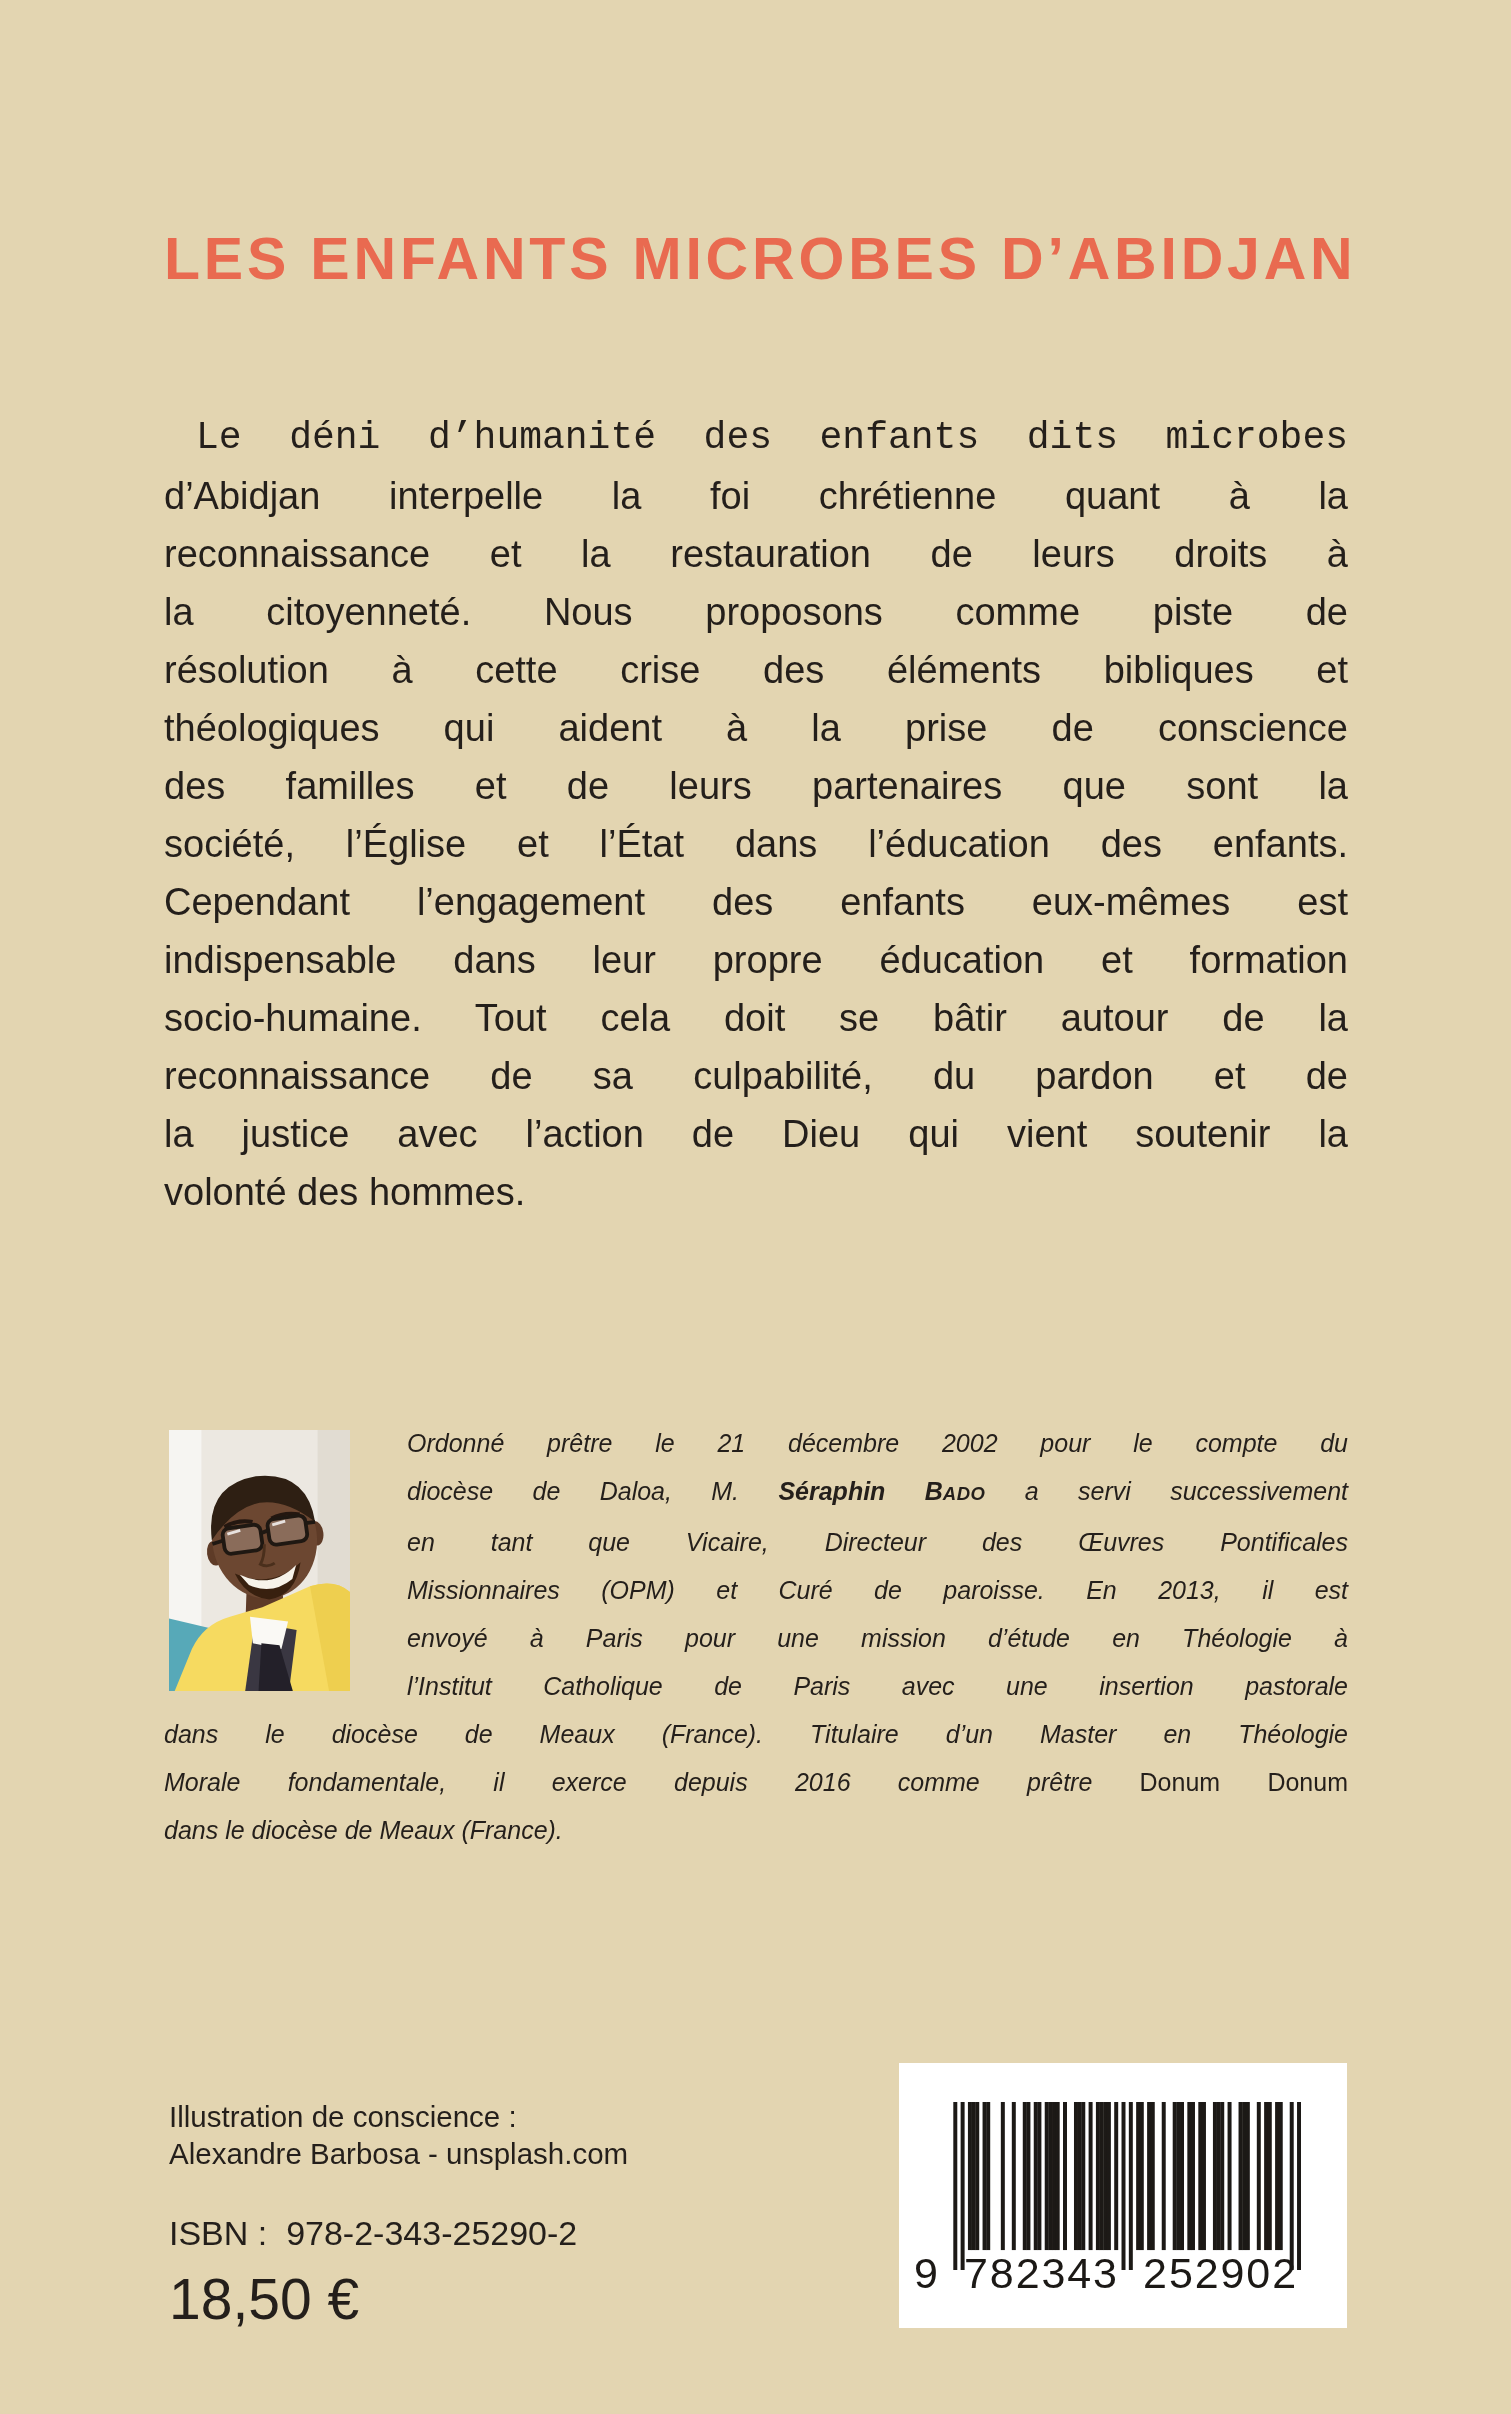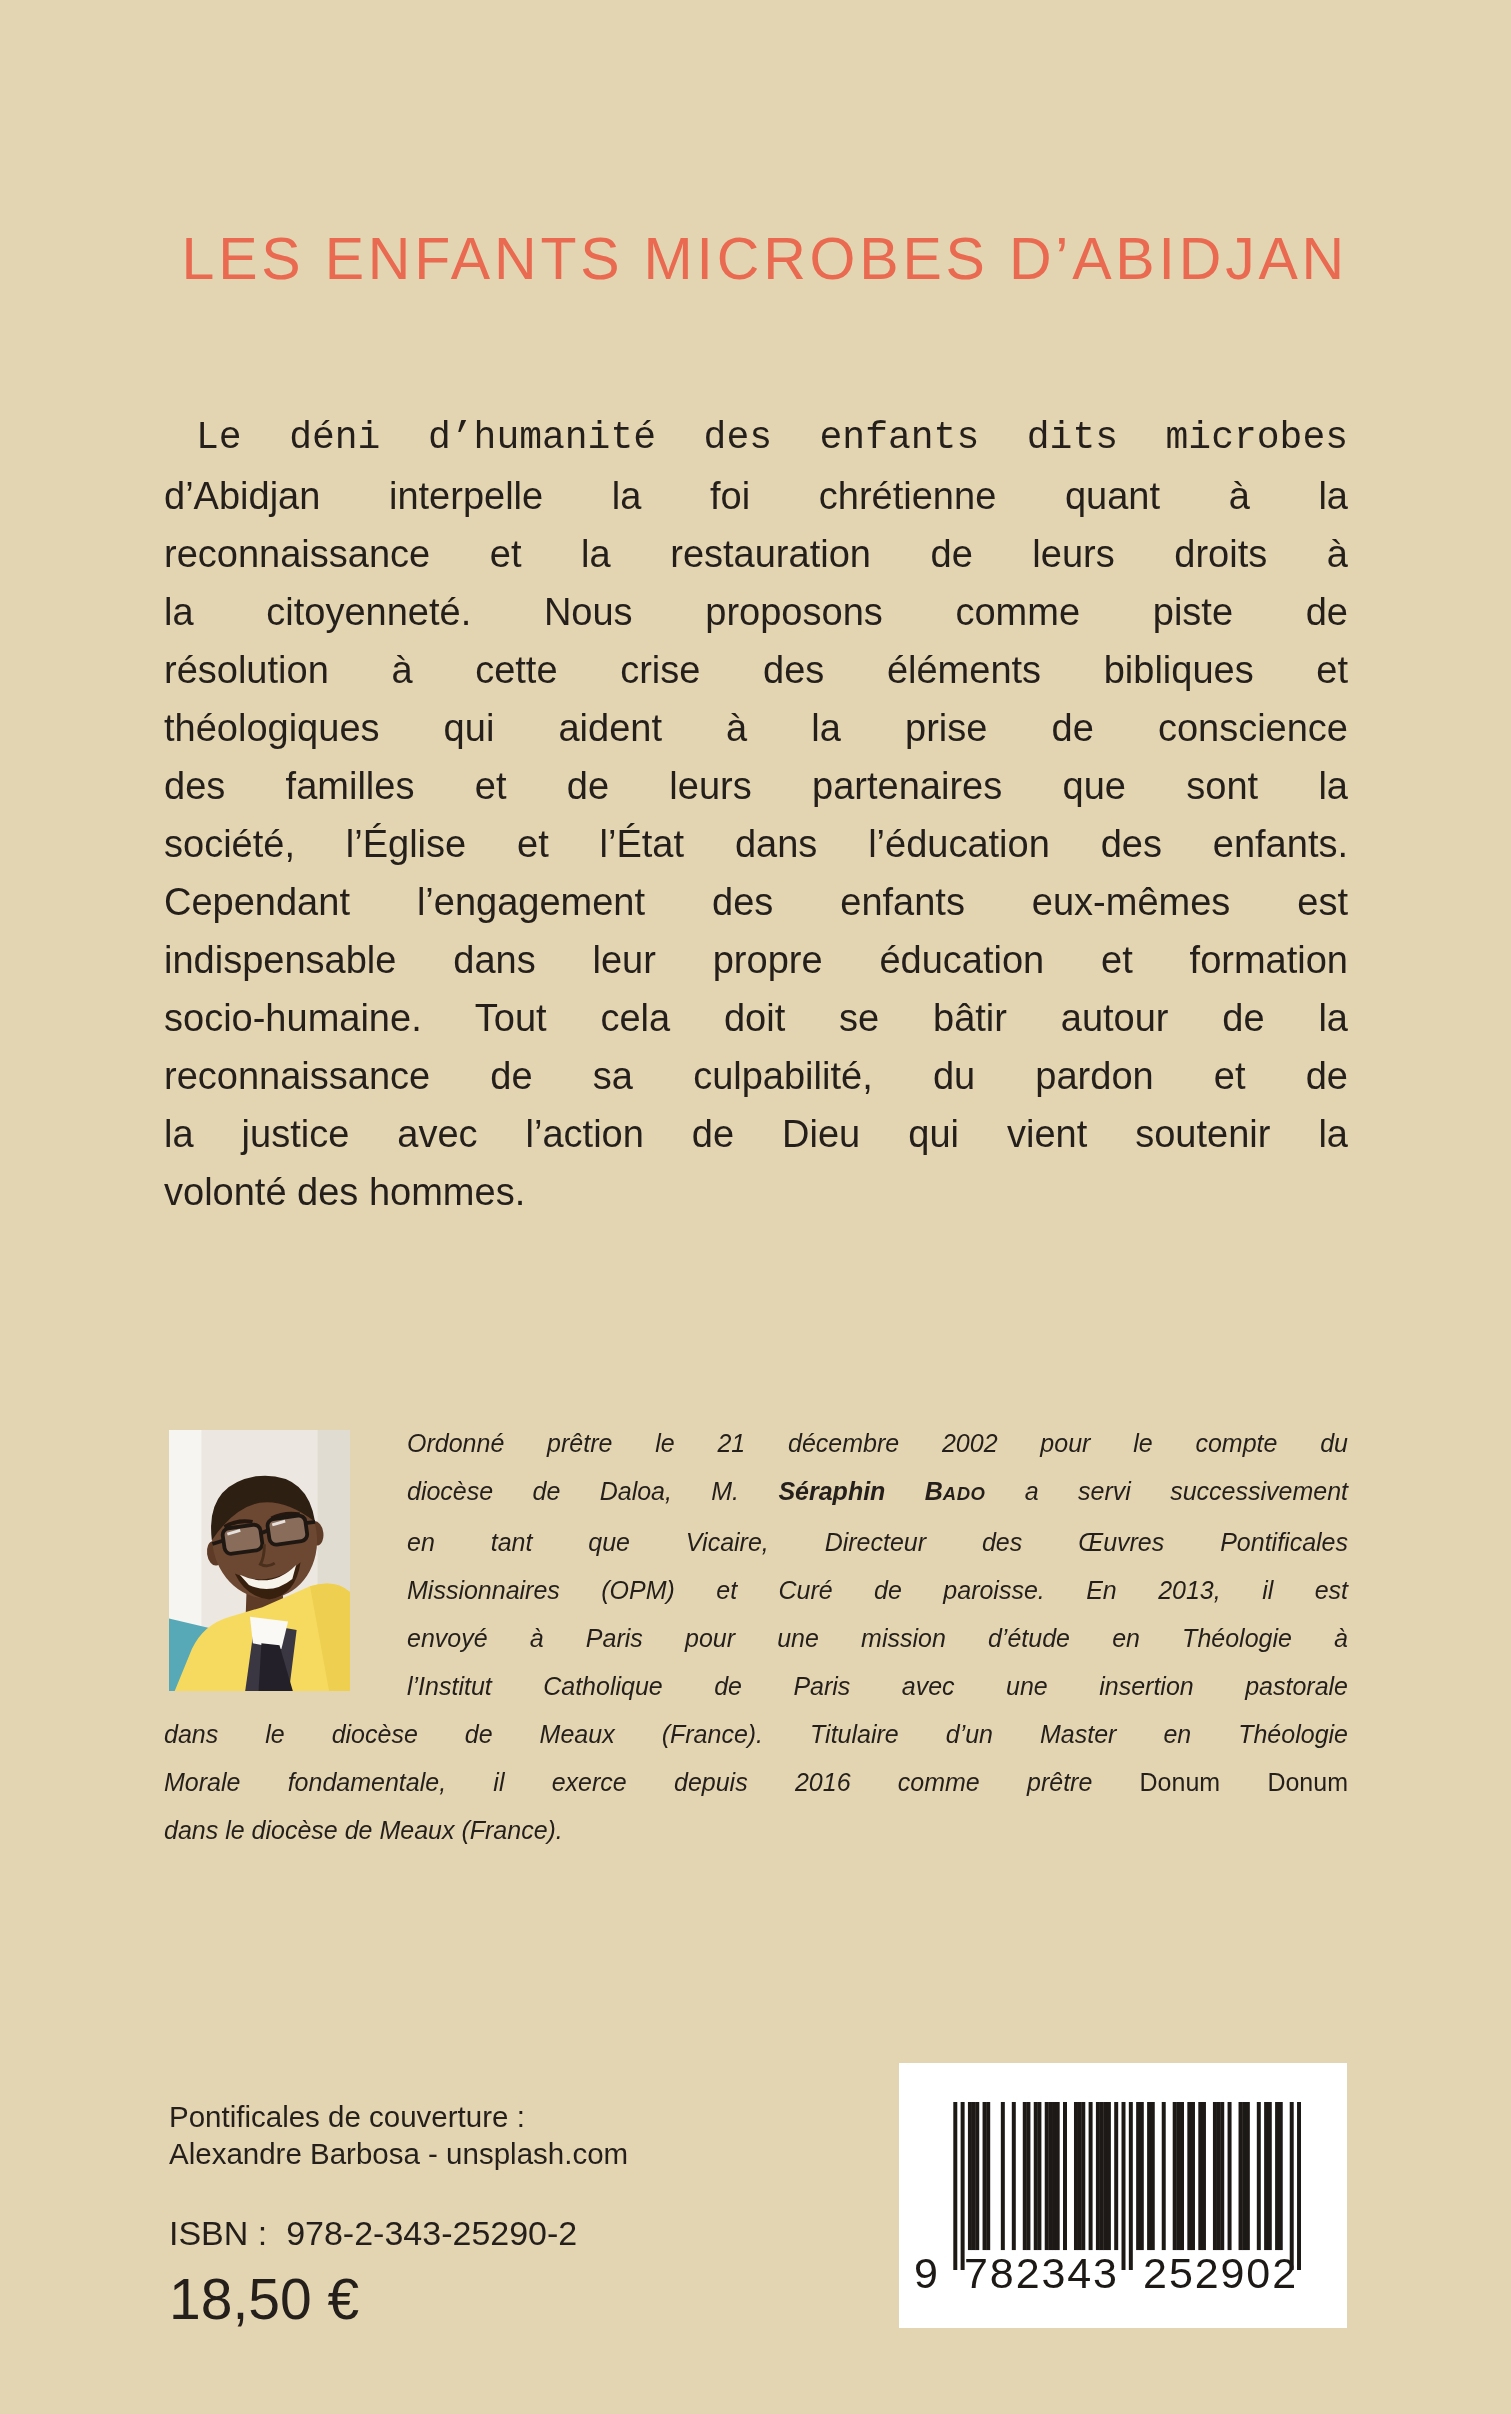--- a/index.html
+++ b/index.html
@@ -12,21 +12,21 @@
     color: #241F1B;
     overflow: hidden;
   }
   .title {
     position: absolute;
     left: 164px; top: 186px; width: 1184px;
     text-align: right;
     font-size: 59px;
     line-height: 67px;
     letter-spacing: 3.8px;
-    font-weight: 400;
+    font-weight: 700;
     color: #E96A50;
     white-space: nowrap;
   }
   .synopsis {
     position: absolute;
     left: 164px; top: 409px; width: 1184px;
     font-size: 38px;
     line-height: 58px;
   }
   .jline { text-align: justify; text-align-last: justify; }
@@ -147,21 +147,21 @@
     <div class="jline ind">en tant que Vicaire, Directeur des Œuvres Pontificales</div>
     <div class="jline ind">Missionnaires (OPM) et Curé de paroisse. En 2013, il est</div>
     <div class="jline ind">envoyé à Paris pour une mission d’étude en Théologie à</div>
     <div class="jline ind">l’Institut Catholique de Paris avec une insertion pastorale</div>
     <div class="jline">dans le diocèse de Meaux (France). Titulaire d’un Master en Théologie</div>
     <div class="jline"><span>Morale fondamentale, il exerce depuis 2016 comme prêtre </span><span class="upright">Donum Donum</span></div>
     <div class="jline last">dans le diocèse de Meaux (France).</div>
   </div>
 
   <div class="credits">
-    <div>Pontificales de couverture :</div>
+    <div>Illustration de conscience :</div>
     <div>Alexandre Barbosa - unsplash.com</div>
   </div>
 
   <div class="isbn">ISBN :  978-2-343-25290-2</div>
 
   <div class="price">18,50 €</div>
 
   <div class="barcode-box">
     <svg class="barcode-svg" width="348" height="168" viewBox="0 0 366 177">
         <rect x="0.00" y="0" width="4.20" height="177" fill="#1C1916"></rect>

